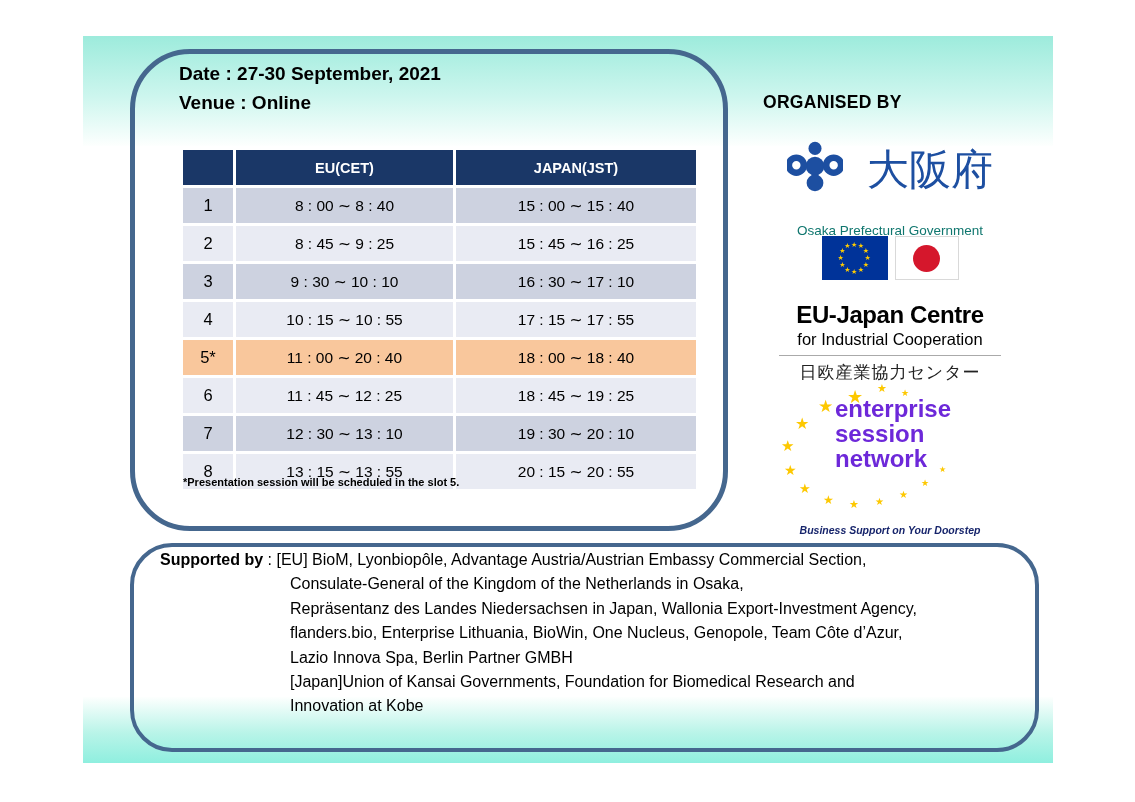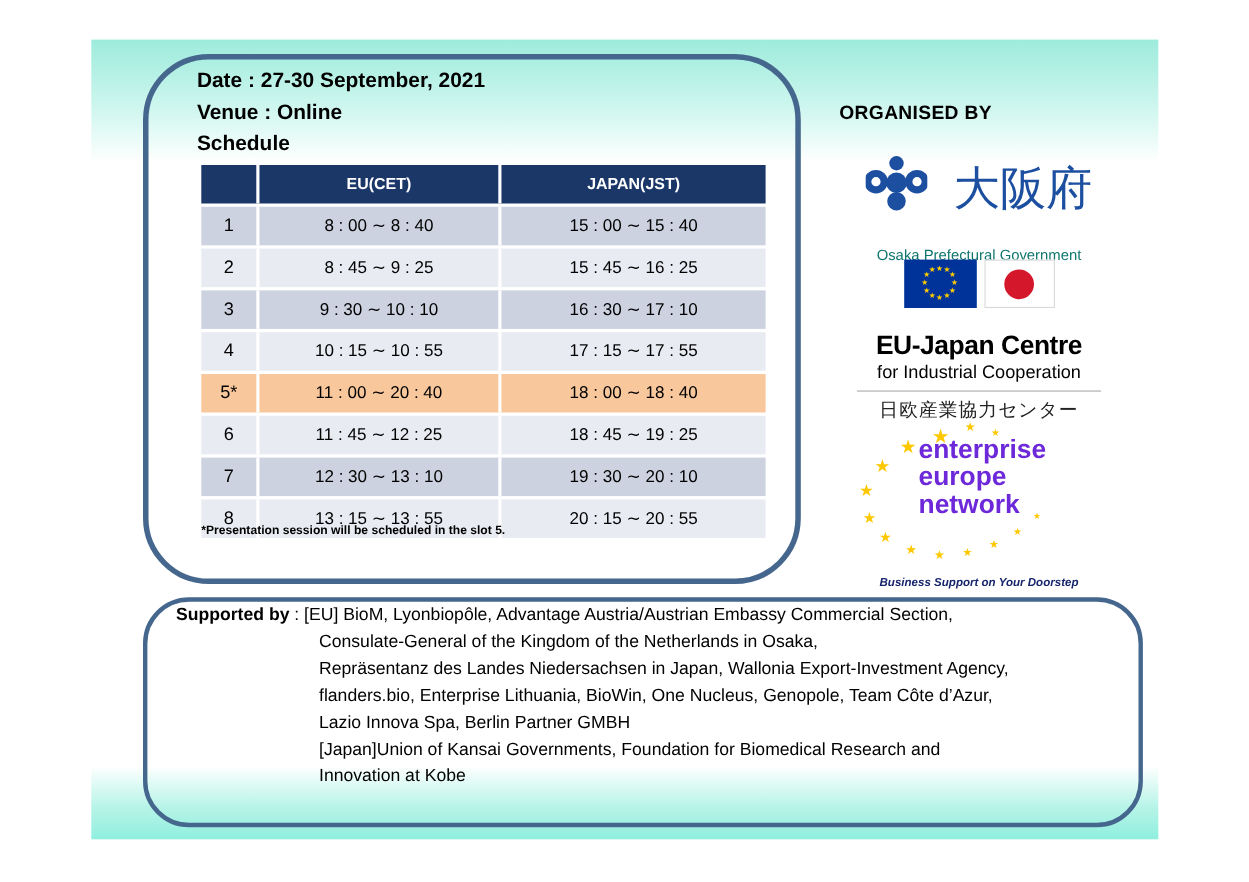--- a/index.html
+++ b/index.html
@@ -68,21 +68,20 @@
 
 <div class="slide">
   <div class="band-top"></div>
   <div class="band-bottom"></div>
 
   <div class="main-box"></div>
 
   <div class="titles">
     <div>Date : 27-30 September, 2021</div>
     <div>Venue : Online</div>
-    <div>Schedule</div>
   </div>
 
   <table class="sched-table">
     <thead>
       <tr>
         <th class="col-num"></th>
         <th class="col-eu">EU(CET)</th>
         <th class="col-jp">JAPAN(JST)</th>
       </tr>
     </thead>
@@ -192,21 +191,21 @@
         <span style="left: 72px; top: 110px; font-size: 11px;">★</span>
         <span style="left: 98px; top: 108px; font-size: 10px;">★</span>
         <span style="left: 122px; top: 101px; font-size: 10px;">★</span>
         <span style="left: 144px; top: 90px; font-size: 9px;">★</span>
         <span style="left: 100px; top: -6px; font-size: 11px;">★</span>
         <span style="left: 124px; top: 0px; font-size: 9px;">★</span>
         <span style="left: 162px; top: 77px; font-size: 8px;">★</span>
       </div>
     <div class="een-text">
       <div>enterprise</div>
-      <div>europe</div>
+      <div>session</div>
       <div>network</div>
     </div>
   </div>
   <div class="een-tagline">Business Support on Your Doorstep</div>
 
   <div class="bottom-box"></div>
   <div class="orgs">
     <div class="nowrap"><b>Supported by</b><span> : </span><span>[EU] BioM, Lyonbiopôle, Advantage Austria/Austrian Embassy Commercial Section,</span></div>
     <div class="cont nowrap">Consulate-General of the Kingdom of the Netherlands in Osaka,</div>
     <div class="cont nowrap">Repräsentanz des Landes Niedersachsen in Japan, Wallonia Export-Investment Agency,</div>

